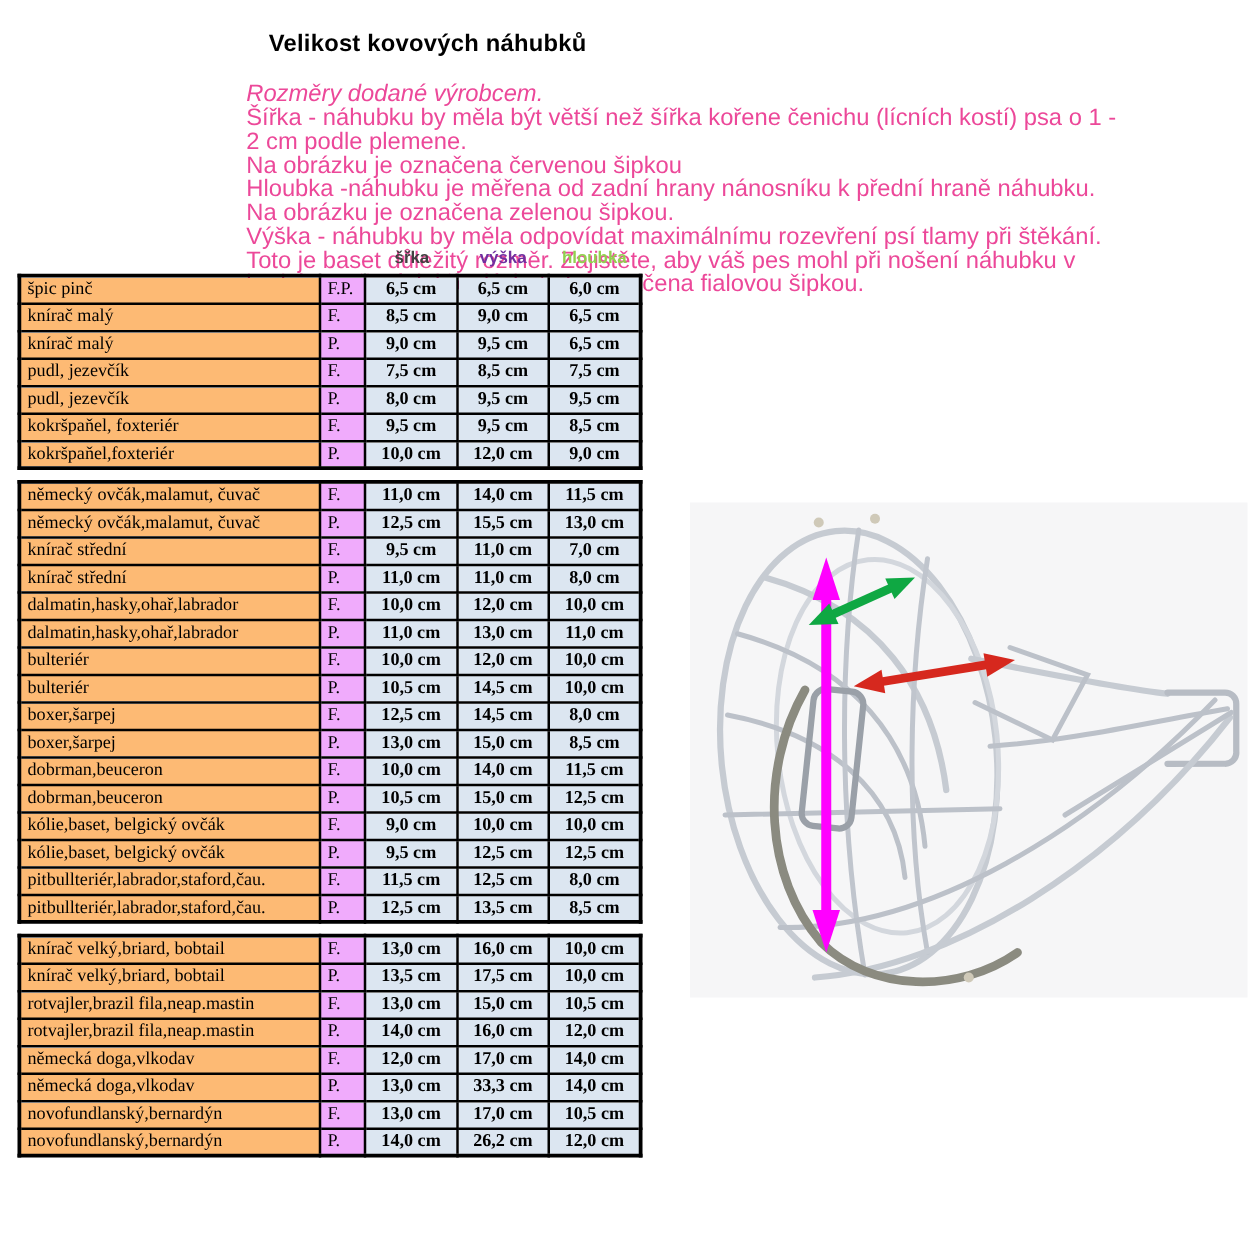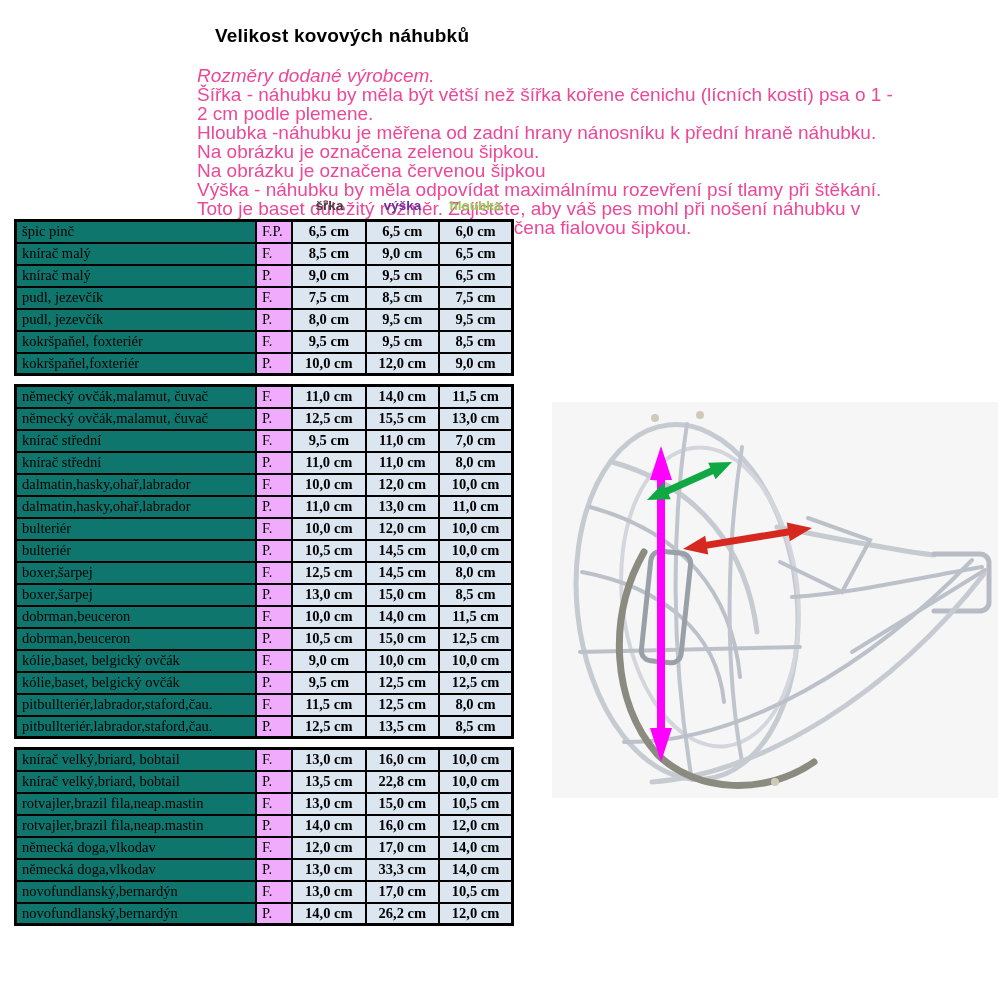--- a/index.html
+++ b/index.html
@@ -30,41 +30,41 @@
   .tables{position:absolute;left:14px;top:219px;width:501px}
   table.grp{
     border-collapse:collapse;table-layout:fixed;width:500px;
     border:3px solid #000;margin:0 0 8px 0;
     font-family:"Liberation Serif",serif;font-size:14.5px;
   }
   table.grp td{
     border:2px solid #000;height:22px;box-sizing:border-box;
     padding:0 5px;white-space:nowrap;overflow:hidden;
   }
-  td.c-breed{width:239px;background:#0f766e}
+  td.c-breed{width:239px;background:#fdba74}
   td.c-type{width:36px;background:#f0abfc}
   td.c-sirka,td.c-vyska,td.c-hloubka{
     width:73px;background:#dce6f1;font-weight:bold;text-align:center;padding:0;
   }
   .figure{
     position:absolute;left:552px;top:402px;width:446px;height:396px;
     background:#f6f6f7;
   }
   .figure svg{display:block}
 </style>
 </head>
 <body>
 
 <h1 class="title">Velikost kovových náhubků</h1>
 
 <div class="intro">
   <p class="note">Rozměry dodané výrobcem.</p>
   <p><span class="lead">Šířka</span><span> - náhubku by měla být větší než šířka kořene čenichu (lícních kostí) psa o 1 - 2 cm podle plemene.</span></p>
+  <p>Na obrázku je označena červenou šipkou</p>
   <p><span class="lead">Hloubka</span><span> -náhubku je měřena od zadní hrany nánosníku k přední hraně náhubku. Na obrázku je označena zelenou šipkou.</span></p>
-  <p>Na obrázku je označena červenou šipkou</p>
   <p><span class="lead">Výška</span><span> - náhubku by měla odpovídat maximálnímu rozevření psí tlamy při štěkání. Toto je baset důležitý rozměr. Zajistěte, aby váš pes mohl při nošení náhubku v horkém počasí dobře dýchat. Je označena fialovou šipkou.</span></p>
 </div>
 
 <div class="colheads">
   <span class="ch-sirka">šřka</span>
   <span class="ch-vyska">výška</span>
   <span class="ch-hloubka">hloubka</span>
 </div>
 
 <div class="tables">
@@ -243,21 +243,21 @@
           <td class="c-breed">knírač velký,briard, bobtail</td>
           <td class="c-type">F.</td>
           <td class="c-sirka">13,0 cm</td>
           <td class="c-vyska">16,0 cm</td>
           <td class="c-hloubka">10,0 cm</td>
         </tr>
         <tr>
           <td class="c-breed">knírač velký,briard, bobtail</td>
           <td class="c-type">P.</td>
           <td class="c-sirka">13,5 cm</td>
-          <td class="c-vyska">22,8 cm</td>
+          <td class="c-vyska">17,5 cm</td>
           <td class="c-hloubka">10,0 cm</td>
         </tr>
         <tr>
           <td class="c-breed">rotvajler,brazil fila,neap.mastin</td>
           <td class="c-type">F.</td>
           <td class="c-sirka">13,0 cm</td>
           <td class="c-vyska">15,0 cm</td>
           <td class="c-hloubka">10,5 cm</td>
         </tr>
         <tr>

